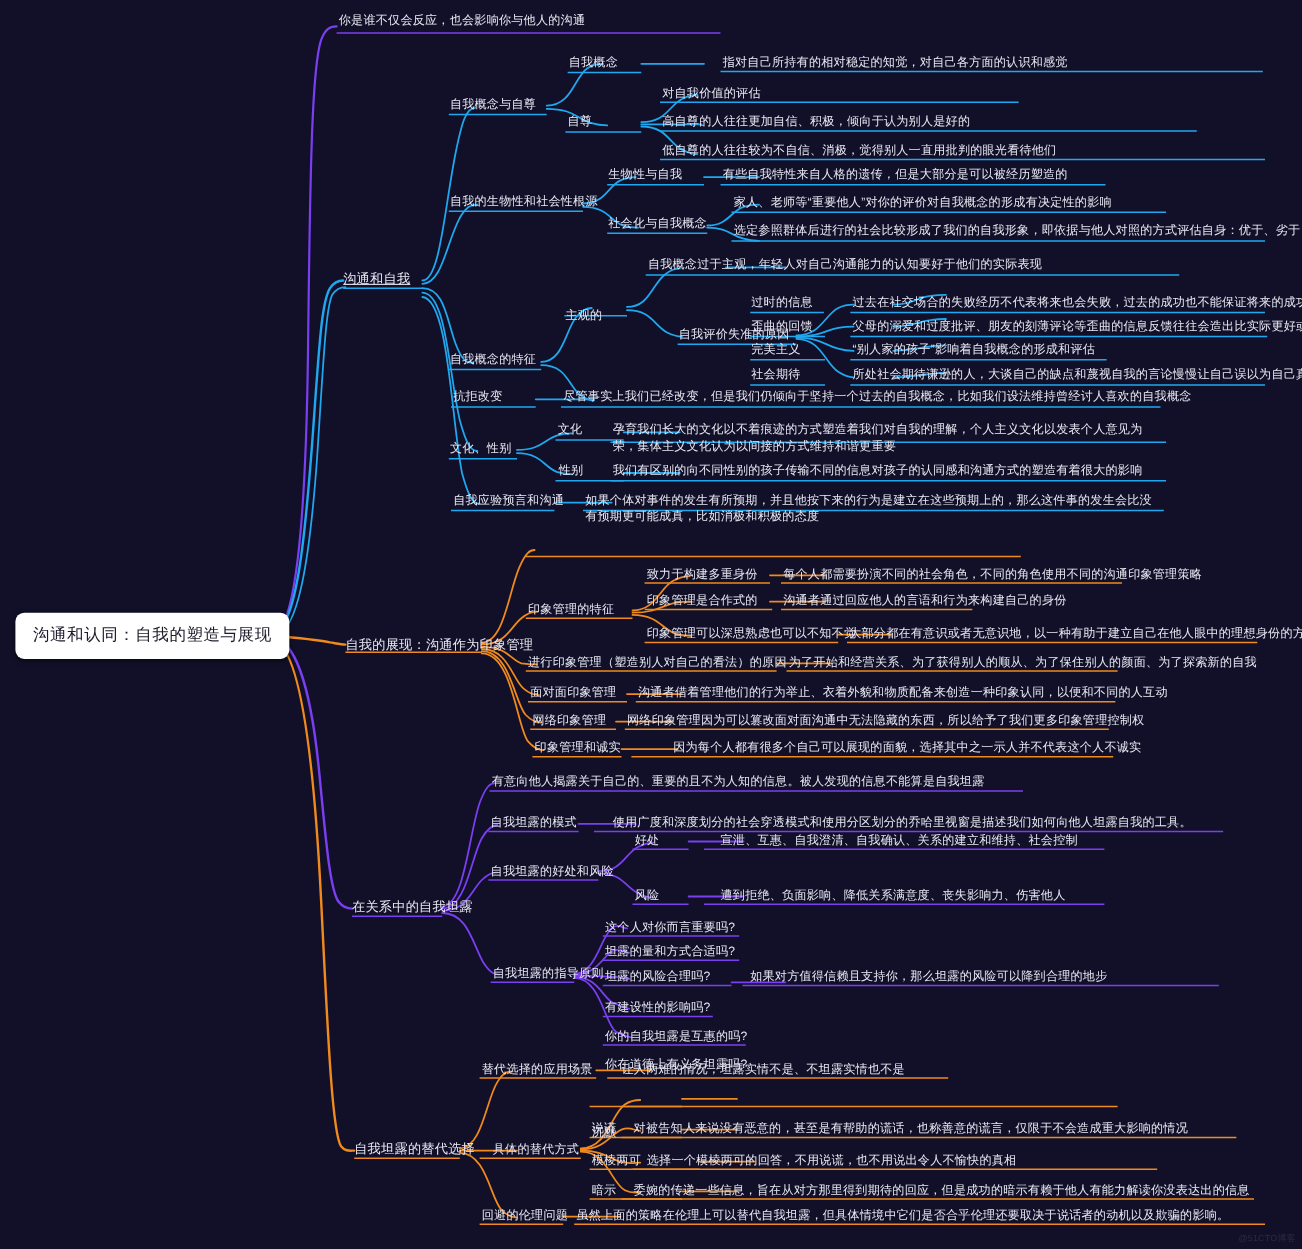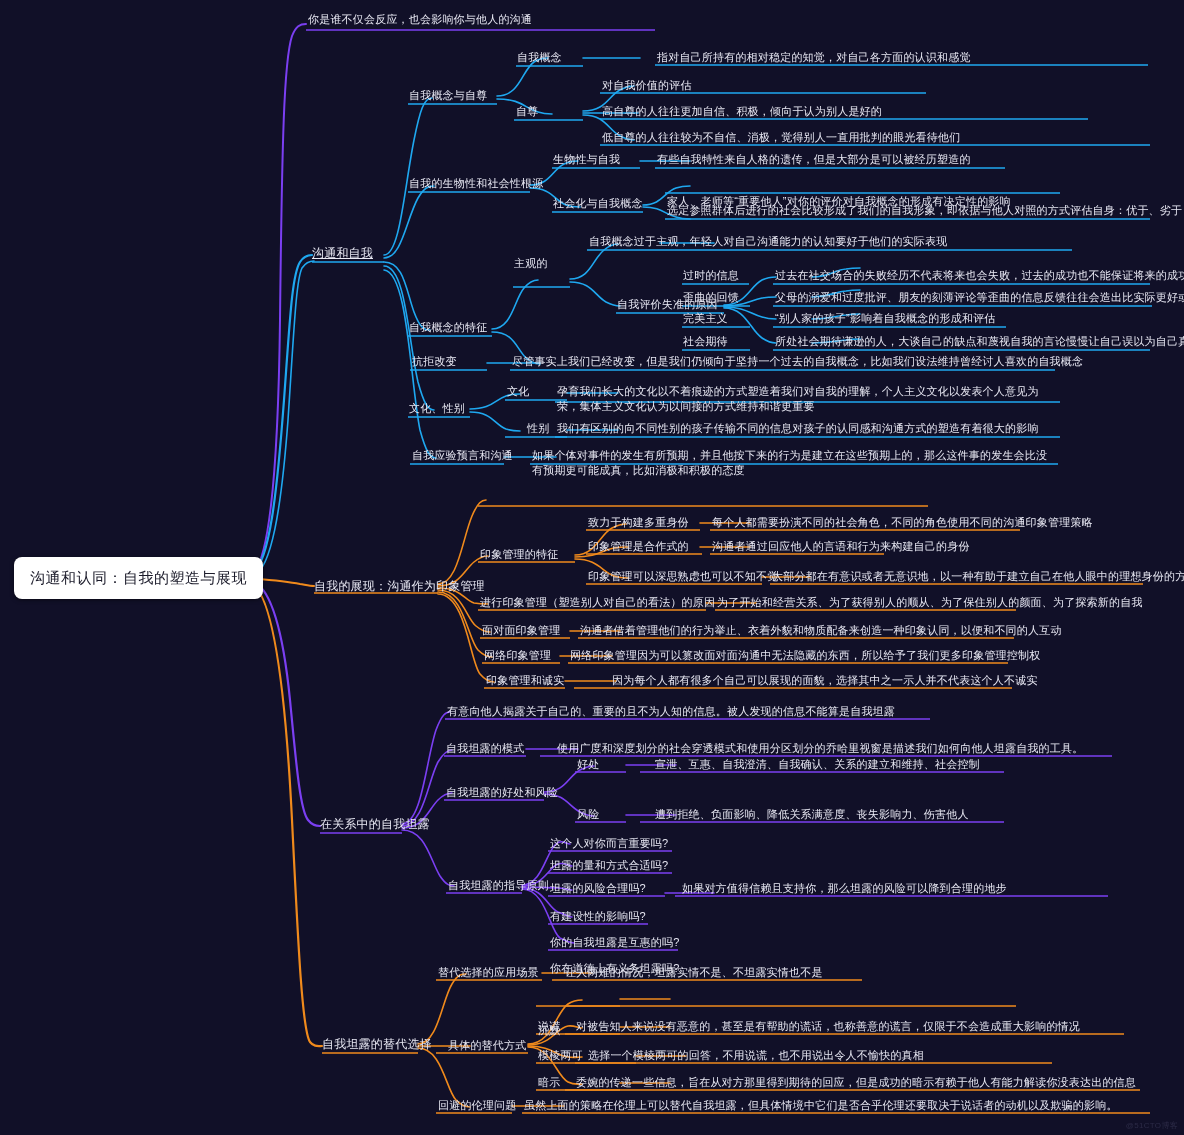--- a/index.html
+++ b/index.html
@@ -265,42 +265,42 @@
   <div class="node" style="left:657px;top:50px;">指对自己所持有的相对稳定的知觉，对自己各方面的认识和感觉</div>
   <div class="node" style="left:516px;top:104px;">自尊</div>
   <div class="node" style="left:602px;top:78px;">对自我价值的评估</div>
   <div class="node" style="left:602px;top:104px;">高自尊的人往往更加自信、积极，倾向于认为别人是好的</div>
   <div class="node" style="left:602px;top:130px;">低自尊的人往往较为不自信、消极，觉得别人一直用批判的眼光看待他们</div>
 
   <div class="node" style="left:409px;top:176px;">自我的生物性和社会性根源</div>
   <div class="node" style="left:553px;top:152px;">生物性与自我</div>
   <div class="node" style="left:657px;top:152px;">有些自我特性来自人格的遗传，但是大部分是可以被经历塑造的</div>
   <div class="node" style="left:553px;top:196px;">社会化与自我概念</div>
-  <div class="node" style="left:667px;top:177px;margin-top:17px;">家人、老师等“重要他人”对你的评价对自我概念的形成有决定性的影响</div>
+  <div class="node" style="left:667px;top:177px;">家人、老师等“重要他人”对你的评价对自我概念的形成有决定性的影响</div>
   <div class="node" style="left:667px;top:203px;">选定参照群体后进行的社会比较形成了我们的自我形象，即依据与他人对照的方式评估自身：优于、劣于</div>
 
   <div class="node" style="left:409px;top:320px;">自我概念的特征</div>
-  <div class="node" style="left:514px;top:256px;">主观的</div>
+  <div class="node" style="left:514px;top:280px;">主观的</div>
   <div class="node" style="left:589px;top:234px;">自我概念过于主观，年轻人对自己沟通能力的认知要好于他们的实际表现</div>
   <div class="node" style="left:617px;top:297px;">自我评价失准的原因</div>
   <div class="node" style="left:683px;top:268px;">过时的信息</div>
   <div class="node" style="left:775px;top:268px;">过去在社交场合的失败经历不代表将来也会失败，过去的成功也不能保证将来的成功</div>
   <div class="node" style="left:683px;top:290px;">歪曲的回馈</div>
   <div class="node" style="left:775px;top:290px;">父母的溺爱和过度批评、朋友的刻薄评论等歪曲的信息反馈往往会造出比实际更好或者更糟的自我形象</div>
   <div class="node" style="left:683px;top:311px;">完美主义</div>
   <div class="node" style="left:775px;top:311px;">“别人家的孩子”影响着自我概念的形成和评估</div>
   <div class="node" style="left:683px;top:334px;">社会期待</div>
   <div class="node" style="left:775px;top:334px;">所处社会期待谦逊的人，大谈自己的缺点和蔑视自我的言论慢慢让自己误以为自己真的是这样</div>
   <div class="node" style="left:412px;top:354px;">抗拒改变</div>
   <div class="node" style="left:512px;top:354px;">尽管事实上我们已经改变，但是我们仍倾向于坚持一个过去的自我概念，比如我们设法维持曾经讨人喜欢的自我概念</div>
 
   <div class="node" style="left:409px;top:401px;">文化、性别</div>
   <div class="node" style="left:507px;top:384px;">文化</div>
   <div class="node wrap" style="left:557px;top:384px;width:500px;">孕育我们长大的文化以不着痕迹的方式塑造着我们对自我的理解，个人主义文化以发表个人意见为荣，集体主义文化认为以间接的方式维持和谐更重要</div>
-  <div class="node" style="left:527px;top:421px;text-align:right;">性别</div>
+  <div class="node" style="left:508px;top:421px;text-align:right;">性别</div>
   <div class="node" style="left:557px;top:421px;">我们有区别的向不同性别的孩子传输不同的信息对孩子的认同感和沟通方式的塑造有着很大的影响</div>
 
   <div class="node" style="left:412px;top:448px;">自我应验预言和沟通</div>
   <div class="node wrap" style="left:532px;top:448px;width:522px;">如果个体对事件的发生有所预期，并且他按下来的行为是建立在这些预期上的，那么这件事的发生会比没有预期更可能成真，比如消极和积极的态度</div>
 
   <div class="node" style="left:314px;top:579px;font-size:12px;">自我的展现：沟通作为印象管理</div>
 
   <div class="node" style="left:480px;top:547px;">印象管理的特征</div>
   <div class="node" style="left:588px;top:515px;">致力于构建多重身份</div>
   <div class="node" style="left:712px;top:515px;">每个人都需要扮演不同的社会角色，不同的角色使用不同的沟通印象管理策略</div>

